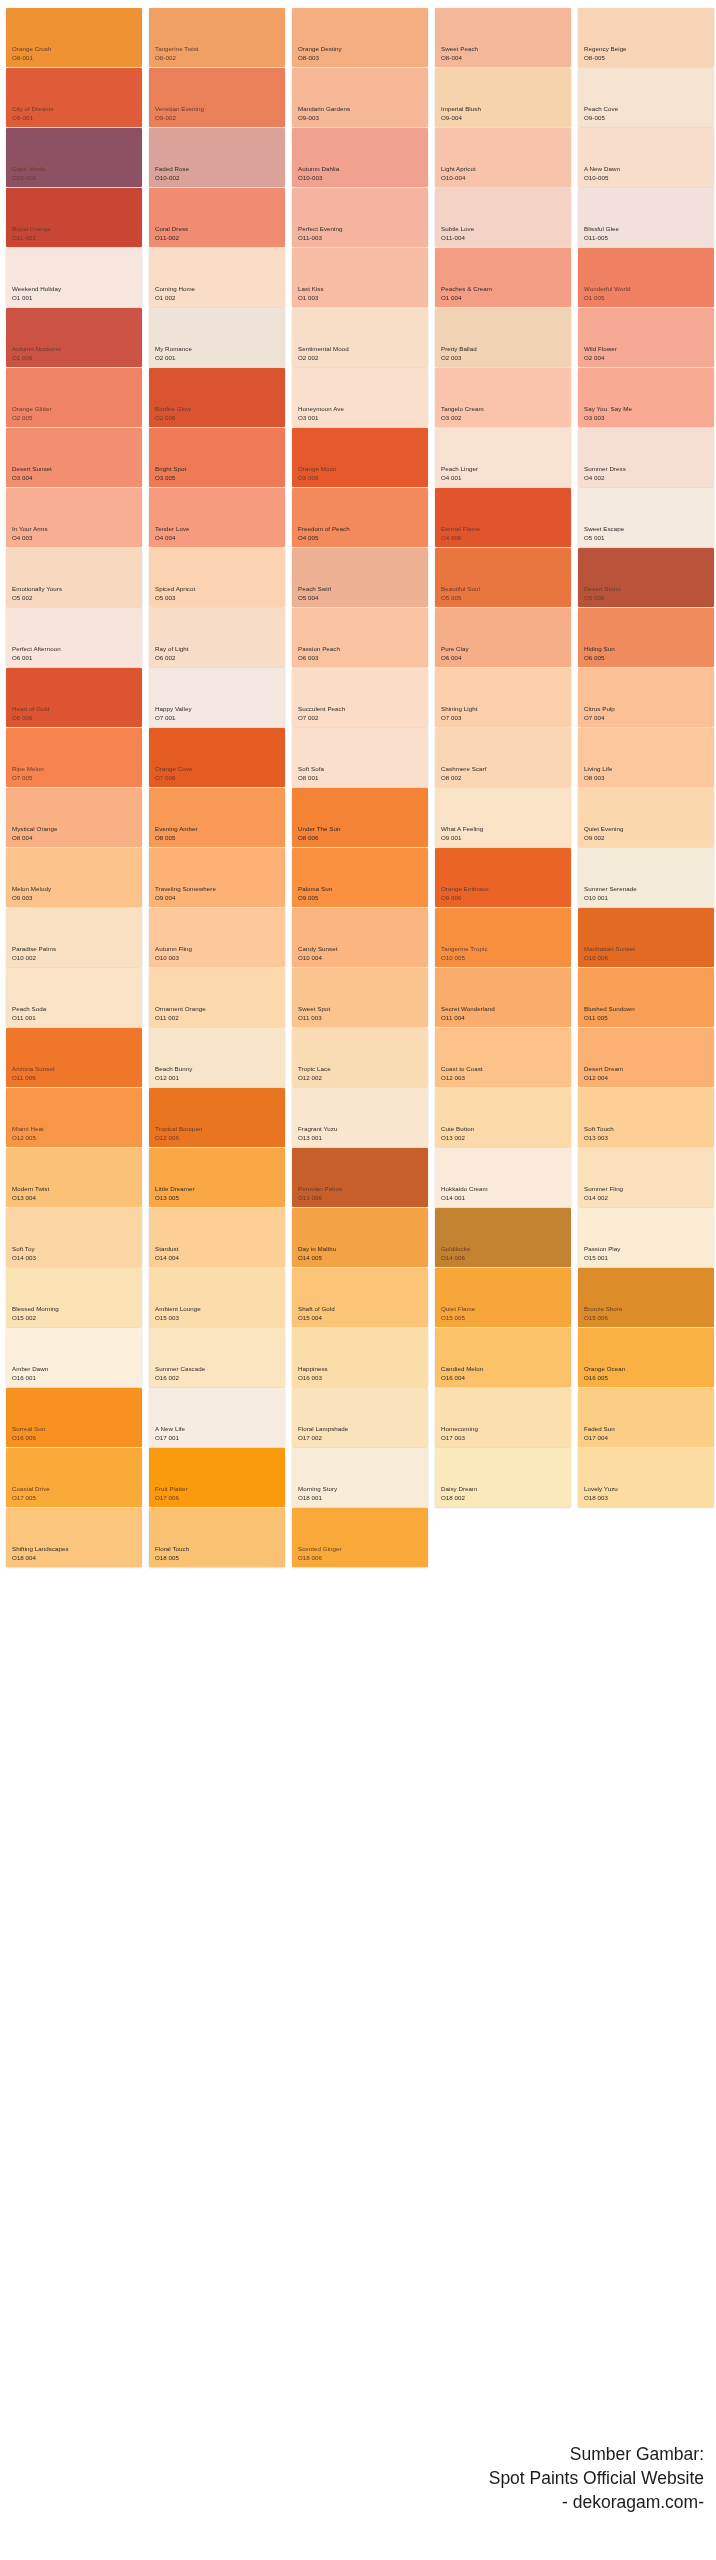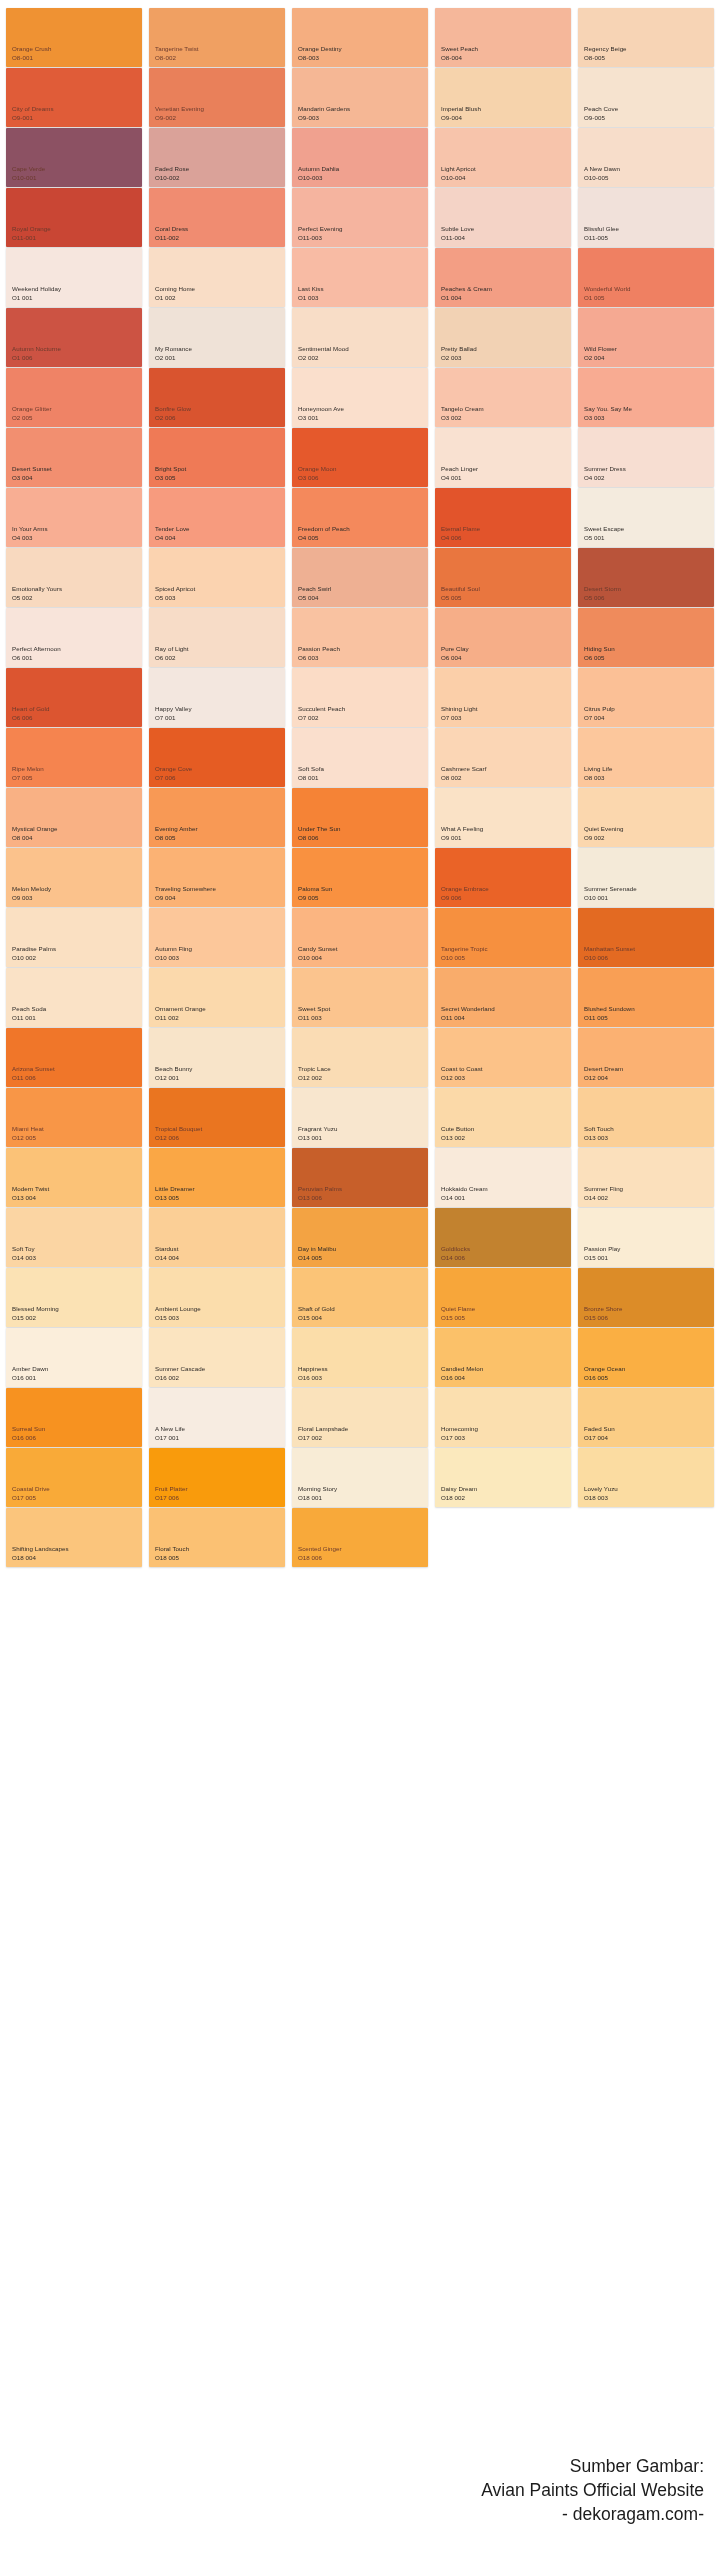--- a/index.html
+++ b/index.html
@@ -51,21 +51,21 @@
     font-weight: 400;
     white-space: nowrap;
     margin-top: 1.2px;
   }
   .dark-text  { color: #2e2a27; }
   .mid-text   { color: #6b3a2c; }
 
   #source-credit {
     position: absolute;
     right: 12px;
-    bottom: 34px;
+    bottom: 46px;
     text-align: right;
     color: #1c1c1c;
     font-family: "Liberation Sans", sans-serif;
     font-size: 17.5px;
     line-height: 1.38;
     font-weight: 400;
   }
   #source-credit span { display: block; white-space: nowrap; }
   .bottom-fill {
     position: absolute;
@@ -845,18 +845,18 @@
       <div class="swatch" style="background: rgb(248, 169, 58);">
         <div class="swatch-text">
           <span class="swatch-name mid-text">Scented Ginger</span>
           <span class="swatch-code mid-text">O18 006</span>
         </div>
       </div>
     </div>
 
   <div id="source-credit">
     <span>Sumber Gambar:</span>
-    <span>Avian Paints Official Website</span>
+    <span>Spot Paints Official Website</span>
     <span>- dekoragam.com-</span>
   </div>
 
   <div class="bottom-fill"></div>
 </div>
 
 </body></html>

